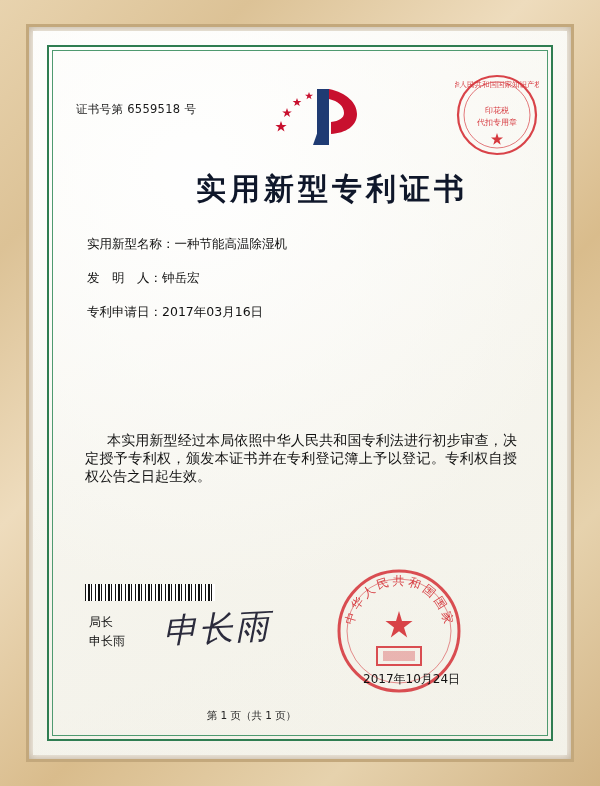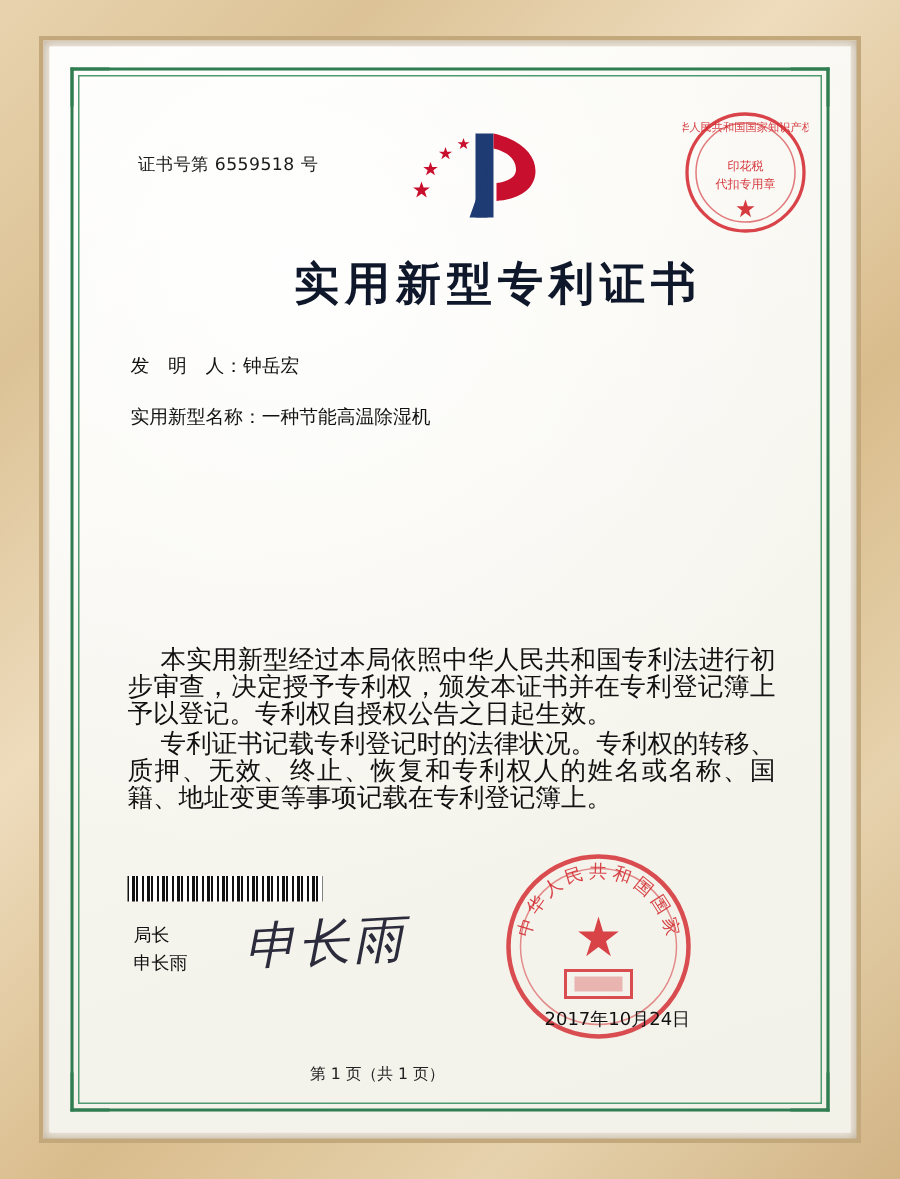--- a/index.html
+++ b/index.html
@@ -81,21 +81,21 @@
 
   
   #content {
     position: absolute;
     left: 0; top: 0;
     width: 534px; height: 724px;
   }
 
   .serial-no {
     position: absolute;
-    left: 59px; top: 71px;
+    left: 43px; top: 71px;
     font-family: "DejaVu Sans", sans-serif;
     font-size: 11.5px;
     color: #1a1a1a;
     letter-spacing: .3px;
     white-space: nowrap;
   }
 
   
   #logo {
     position: absolute;
@@ -145,21 +145,21 @@
     font-family: "DejaVu Sans", sans-serif;
     font-size: 12.5px;
     color: #111;
   }
 
   .body-text {
     position: absolute;
     left: 52px; top: 400px;
     width: 432px;
     font-family: "DejaVu Serif", serif;
-    font-size: 17px;
+    font-size: 14px;
     line-height: 18px;
     color: #111;
     text-align: justify;
   }
   .body-text p {
     margin: 0 0 2px 0;
     text-indent: 22px;
   }
 
   
@@ -172,21 +172,21 @@
       #111 3px, #111 5px, #fff 5px, #fff 6px,
       #111 6px, #111 7px, #fff 7px, #fff 10px);
   }
 
   .director-label {
     position: absolute;
     left: 56px; top: 583px;
     font-size: 12px;
     line-height: 19px;
     color: #111;
-    font-family: Liberation Sans, sans-serif;
+    font-family: Liberation Mono, monospace;
   }
   .signature {
     position: absolute;
     left: 130px; top: 575px;
     font-family: "DejaVu Serif", serif;
     font-size: 34px;
     color: #1b1b2e;
     font-style: italic;
     letter-spacing: 2px;
     transform: rotate(-3deg);
@@ -266,30 +266,32 @@
             <text x="42" y="52" text-anchor="middle">代扣专用章</text>
           </g>
           <polygon fill="#d2232a" opacity=".9" points="42,60 43.5,64.5 48,64.5 44.4,67.3 45.7,71.8 42,69 38.3,71.8 39.6,67.3 36,64.5 40.5,64.5"></polygon>
         </svg>
       </div>
 
       <div class="doc-title">实用新型专利证书</div>
 
       <div class="fields">
         <div class="field-row">
+          <span class="field-label">实用新型名称：</span><span class="field-value">一种节能高温除湿机</span>
+        </div>
+        <div class="field-row">
           <span class="field-label">发　明　人：</span><span class="field-value">钟岳宏</span>
         </div>
         <div class="field-row">
-          <span class="field-label">实用新型名称：</span><span class="field-value">一种节能高温除湿机</span>
+          <span class="field-label">专利申请日：</span><span class="field-value">2017年03月16日</span>
         </div>
       </div>
 
       <div class="body-text">
         <p>本实用新型经过本局依照中华人民共和国专利法进行初步审查，决定授予专利权，颁发本证书并在专利登记簿上予以登记。专利权自授权公告之日起生效。</p>
-        <p>专利证书记载专利登记时的法律状况。专利权的转移、质押、无效、终止、恢复和专利权人的姓名或名称、国籍、地址变更等事项记载在专利登记簿上。</p>
       </div>
 
       <div id="barcode"></div>
 
       <div class="director-label">
         <div>局长</div>
         <div>申长雨</div>
       </div>
 
       <div class="signature">申长雨</div>

